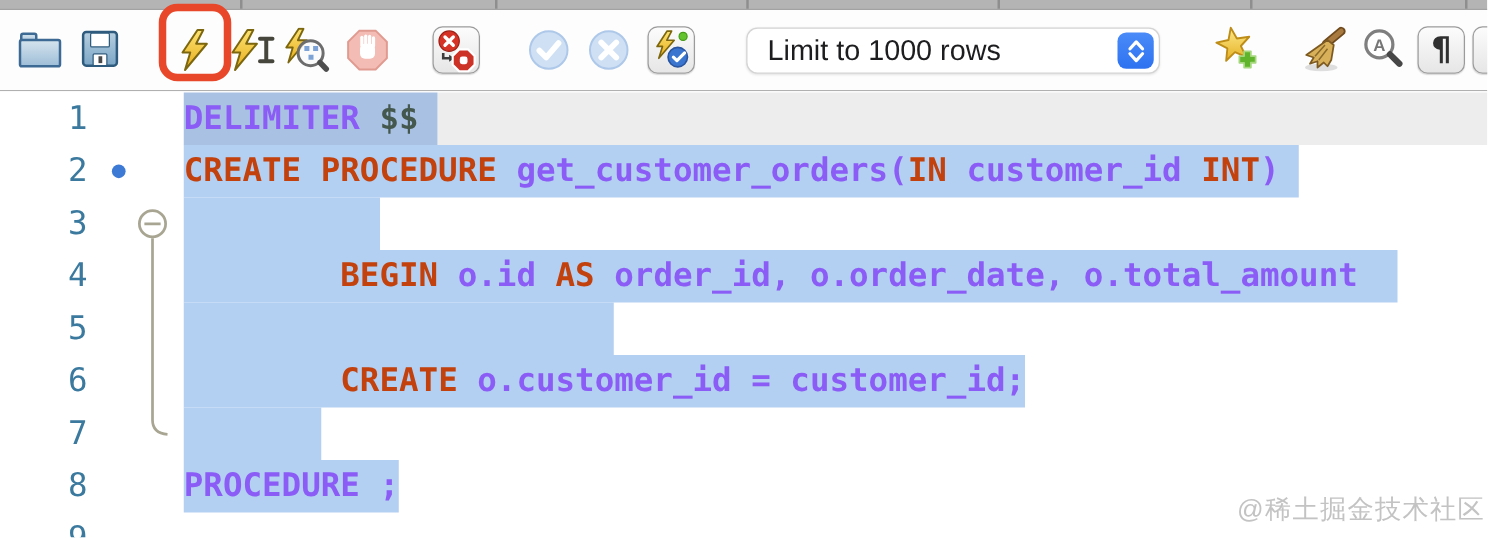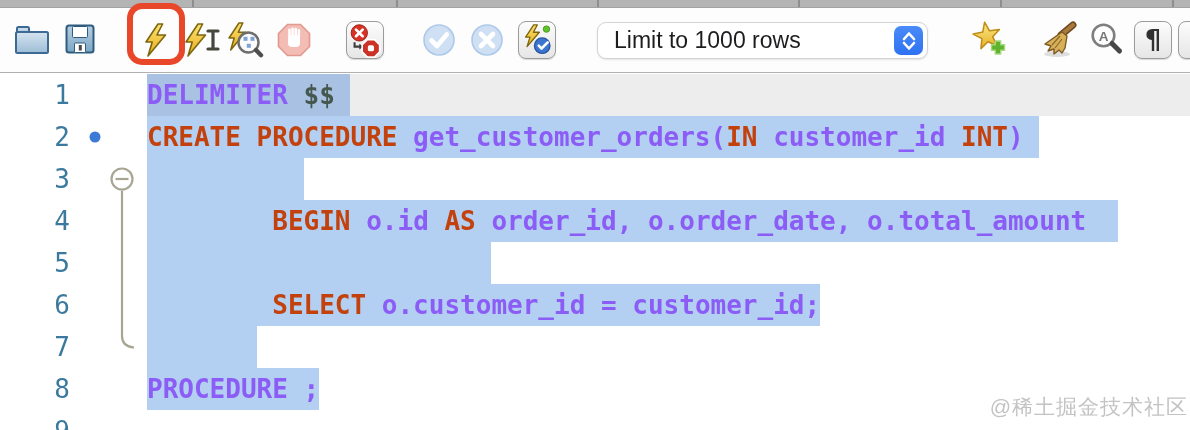--- a/index.html
+++ b/index.html
@@ -231,21 +231,21 @@
           <div class="num">4</div>
           <div class="code"><span class="tk-id">        </span><span class="tk-kw">BEGIN</span><span class="tk-id"> o.id </span><span class="tk-kw">AS</span><span class="tk-id"> order_id, o.order_date, o.total_amount</span></div>
         </div>
         <div class="code-row">
           <div class="sel-bg" style="width: 22ch;"></div>
           <div class="num">5</div>
         </div>
         <div class="code-row">
           <div class="sel-bg" style="width: 43ch;"></div>
           <div class="num">6</div>
-          <div class="code"><span class="tk-id">        </span><span class="tk-kw">SELECT</span><span class="tk-id"> o.customer_id = customer_id;</span></div>
+          <div class="code"><span class="tk-id">        </span><span class="tk-kw">CREATE</span><span class="tk-id"> o.customer_id = customer_id;</span></div>
         </div>
         <div class="code-row">
           <div class="sel-bg" style="width: 7ch;"></div>
           <div class="num">7</div>
         </div>
         <div class="code-row">
           <div class="sel-bg" style="width: 11ch;"></div>
           <div class="num">8</div>
           <div class="code"><span class="tk-id">PROCEDURE ;</span></div>
         </div>

